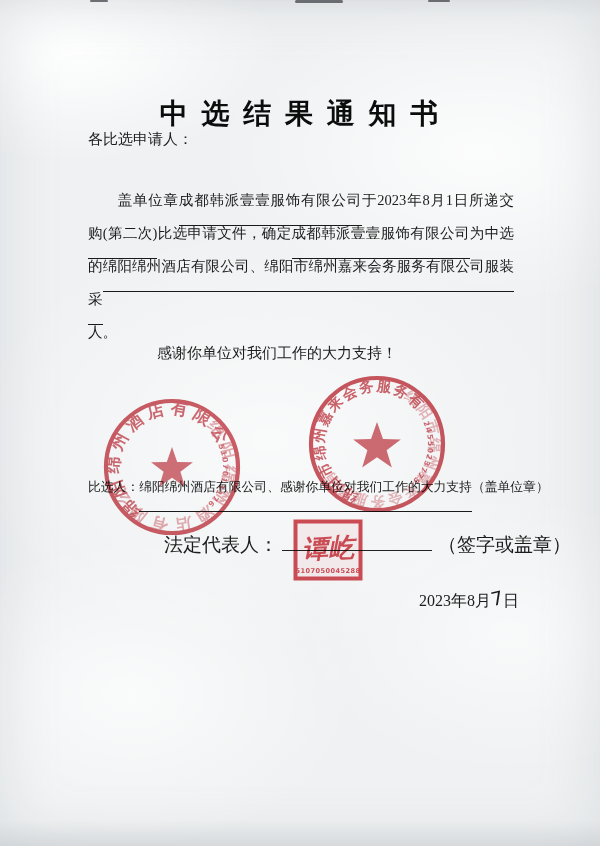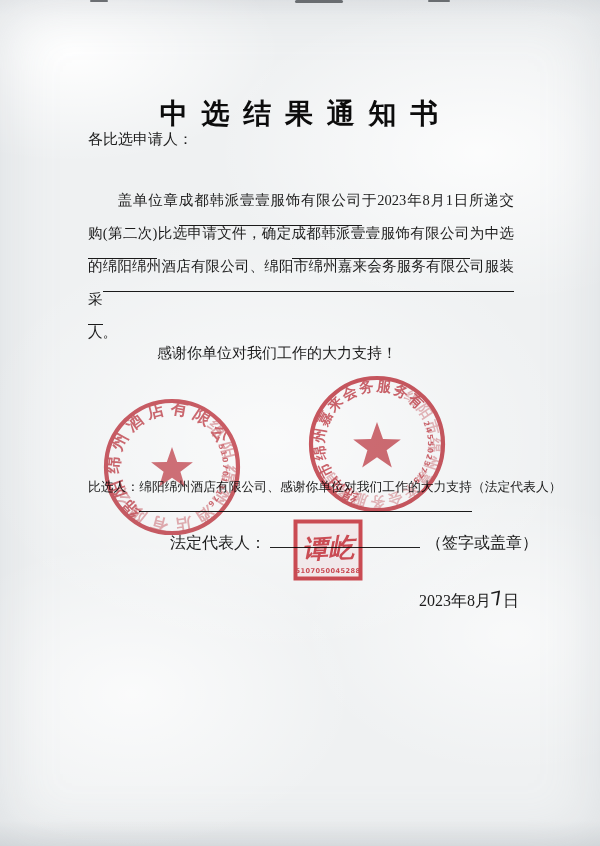--- a/index.html
+++ b/index.html
@@ -24,21 +24,21 @@
     font-family:"DejaVu Sans","Liberation Sans",sans-serif; color:#0c0c0c;
   }
   .salutation { position:absolute; left:88px; top:130px; font-size:15px; }
   .bodytext { position:absolute; left:88px; top:184px; width:426px; font-size:14.5px; line-height:33px; }
   .bline { text-align:justify; text-align-last:justify; }
   .bline.last { text-align-last:left; }
   .indent { display:inline-block; width:29px; }
   .u { border-bottom:1px solid #1a1a1a; padding-bottom:17px; }
   .thanks { position:absolute; left:121px; top:344px; font-size:15px;margin-left:36px; }
   .selector-line { position:absolute; left:88px; top:479px; font-size:12.8px; white-space:nowrap; z-index:2; }
-  .legalrep-line { position:absolute; left:170px; top:532px; font-size:16px; white-space:nowrap; z-index:2; }
+  .legalrep-line { position:absolute; left:164px; top:532px; font-size:19px; white-space:nowrap; z-index:2; }
   .sigline { display:inline-block; width:150px; height:15px; border-bottom:1.4px solid #222; margin:0 6px 0 4px; vertical-align:baseline; }
   .date-line { position:absolute; left:419px; top:588px; font-size:16px; z-index:2; }
   .hand-day { display:inline-block; font-family:"DejaVu Sans",sans-serif; font-size:19px; transform:rotate(-12deg) translateY(-1px); }
   .stamp { position:absolute; mix-blend-mode:multiply; pointer-events:none; z-index:3; }
   .stamp text { font-family:"DejaVu Sans","Liberation Sans",sans-serif; font-weight:bold; }
   .nameseal-char { font-family:"DejaVu Serif","Liberation Serif",serif; font-style:italic; font-weight:bold; }
 </style>
 </head>
 <body>
 
@@ -55,21 +55,21 @@
   <div class="bodytext">
     <div class="bline"><span class="indent"></span><span>盖单位章</span><span class="u">成都韩派壹壹服饰有限公司</span><span>于2023年8月1日所递交</span></div>
     <div class="bline"><span class="u">购(第二次)</span><span>比选申请文件，确定</span><span class="u">成都韩派壹壹服饰有限公司</span><span>为中选</span></div>
     <div class="bline"><span>的</span><span class="u">绵阳绵州酒店有限公司、绵阳市绵州嘉来会务服务有限公司服装采</span></div>
     <div class="bline last">人。</div>
   </div>
 
   <div class="thanks">感谢你单位对我们工作的大力支持！</div>
 
   <div class="selector-line">
-    <span>比选人：</span><span class="u">绵阳绵州酒店有限公司、感谢你单位对我们工作的大力支持</span><span>（法定代表人）</span>
+    <span>比选人：</span><span class="u">绵阳绵州酒店有限公司、感谢你单位对我们工作的大力支持</span><span>（盖单位章）</span>
   </div>
 
   <div class="legalrep-line">
     <span>法定代表人：</span><span class="sigline"></span><span>（签字或盖章）</span>
   </div>
 
   <div class="date-line">
     <span>2023年8月</span><span class="hand-day">7</span><span>日</span>
   </div>
 

